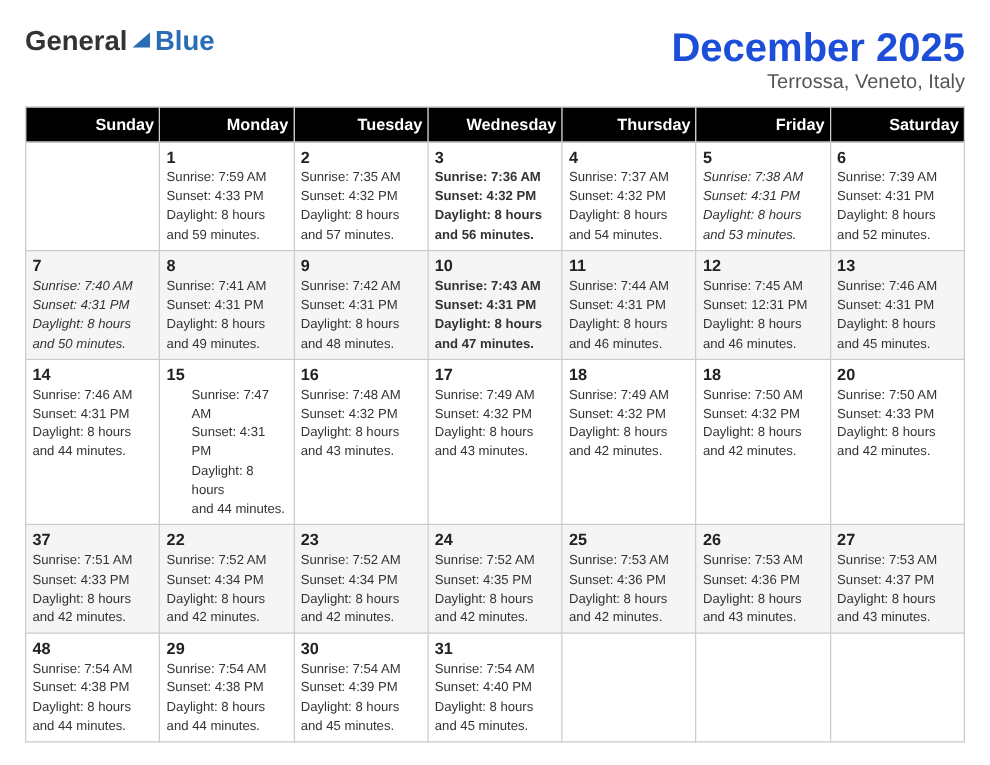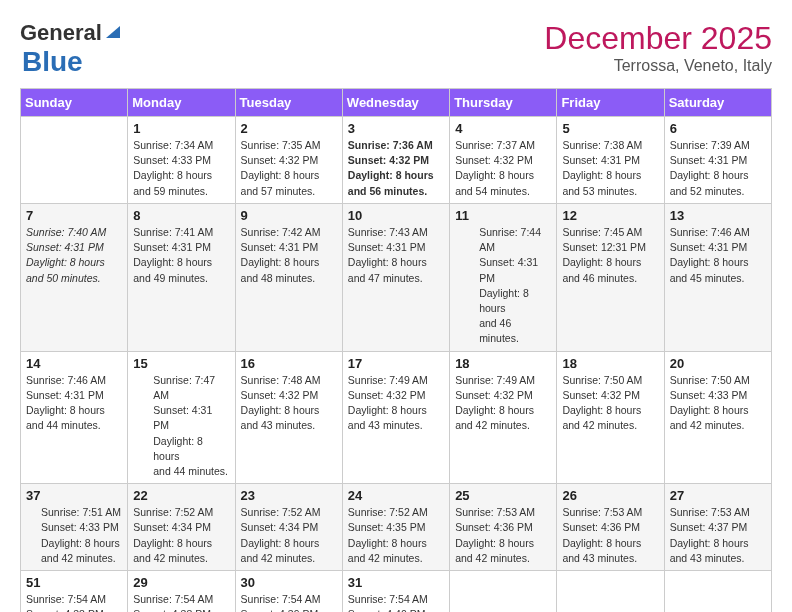--- a/index.html
+++ b/index.html
@@ -11,47 +11,47 @@
       padding: 20px;
     }
     .header {
       display: flex;
       justify-content: space-between;
       align-items: flex-start;
       margin-bottom: 10px;
     }
     .logo {
       display: flex;
-      flex-direction: column;
+      flex-direction: row;
       align-items: flex-start;
     }
     .logo-line {
       display: flex;
       align-items: center;
     }
     .title-block { text-align: right; }
     .month-title {
       font-size: 32px;
-      font-weight: normal;
-      color: #be185d;
+      font-weight: bold;
+      color: #1d4ed8;
     }
     .location {
       font-size: 16px;
       color: #555;
     }
     table {
       width: 100%;
       border-collapse: collapse;
       font-size: 11px;
     }
     thead tr th {
-      background: #8b5cf6;
+      background: #000000;
       color: #fff;
       padding: 6px 4px;
-      text-align: left;
+      text-align: right;
       font-size: 13px;
       font-weight: bold;
       border: 1px solid #ccc;
     }
     tbody tr td {
       border: 1px solid #ccc;
       padding: 4px 5px;
       vertical-align: top;
       width: 107px;
       min-height: 80px;
@@ -79,21 +79,21 @@
 
 <div class="header">
   <div class="logo">
     <div class="logo-line">
       <span style="font-size:22px;font-weight:bold;color:#333;">General</span>
       <svg width="18" height="18" viewBox="0 0 18 18" style="margin-left:2px;margin-top:-4px;">
         <polygon points="2,16 16,16 16,4" fill="#2a6db5"></polygon>
       </svg>
     </div>
     <div>
-      <span style="font-size:28px;font-weight:bold;color:#2a6db5;margin-left:2px;">Blue</span>
+      <span style="font-size:22px;font-weight:bold;color:#2a6db5;margin-left:2px;">Blue</span>
     </div>
   </div>
   <div class="title-block">
     <div class="month-title">December 2025</div>
     <div class="location">Terrossa, Veneto, Italy</div>
   </div>
 </div>
 
 <table>
   <thead>
@@ -105,21 +105,21 @@
         <th>Thursday</th>
         <th>Friday</th>
         <th>Saturday</th>
       </tr>
   </thead>
   <tbody id="calendar-body">
   <tr>
         <td class="empty"></td>
         <td>
           <span class="day-num">1</span>
-          <div class="day-info" style="white-space: pre-line;">Sunrise: 7:34 AM
+          <div class="day-info" style="white-space: pre-line;">Sunrise: 7:59 AM
 Sunset: 4:33 PM
 Daylight: 8 hours
 and 59 minutes.</div>
         </td>
         <td>
           <span class="day-num">2</span>
           <div class="day-info" style="white-space: pre-line;">Sunrise: 7:35 AM
 Sunset: 4:32 PM
 Daylight: 8 hours
 and 57 minutes.</div>
@@ -133,21 +133,21 @@
         </td>
         <td>
           <span class="day-num">4</span>
           <div class="day-info" style="white-space: pre-line;">Sunrise: 7:37 AM
 Sunset: 4:32 PM
 Daylight: 8 hours
 and 54 minutes.</div>
         </td>
         <td>
           <span class="day-num">5</span>
-          <div class="day-info" style="white-space: pre-line;">Sunrise: 7:38 AM
+          <div class="day-info" style="white-space: pre-line; font-style: italic;">Sunrise: 7:38 AM
 Sunset: 4:31 PM
 Daylight: 8 hours
 and 53 minutes.</div>
         </td>
         <td>
           <span class="day-num">6</span>
           <div class="day-info" style="white-space: pre-line;">Sunrise: 7:39 AM
 Sunset: 4:31 PM
 Daylight: 8 hours
 and 52 minutes.</div>
@@ -170,28 +170,28 @@
         </td>
         <td>
           <span class="day-num">9</span>
           <div class="day-info" style="white-space: pre-line;">Sunrise: 7:42 AM
 Sunset: 4:31 PM
 Daylight: 8 hours
 and 48 minutes.</div>
         </td>
         <td>
           <span class="day-num">10</span>
-          <div class="day-info" style="white-space: pre-line;">Sunrise: 7:43 AM
+          <div class="day-info" style="white-space: pre-line; font-weight: bold;">Sunrise: 7:43 AM
 Sunset: 4:31 PM
 Daylight: 8 hours
 and 47 minutes.</div>
         </td>
         <td>
           <span class="day-num">11</span>
-          <div class="day-info" style="white-space: pre-line; margin-left: 24px;">Sunrise: 7:44 AM
+          <div class="day-info" style="white-space: pre-line;">Sunrise: 7:44 AM
 Sunset: 4:31 PM
 Daylight: 8 hours
 and 46 minutes.</div>
         </td>
         <td>
           <span class="day-num">12</span>
           <div class="day-info" style="white-space: pre-line;">Sunrise: 7:45 AM
 Sunset: 12:31 PM
 Daylight: 8 hours
 and 46 minutes.</div>
@@ -251,21 +251,21 @@
           <span class="day-num">20</span>
           <div class="day-info" style="white-space: pre-line;">Sunrise: 7:50 AM
 Sunset: 4:33 PM
 Daylight: 8 hours
 and 42 minutes.</div>
         </td>
       </tr>
       <tr>
         <td>
           <span class="day-num">37</span>
-          <div class="day-info" style="white-space: pre-line; margin-left: 15px;">Sunrise: 7:51 AM
+          <div class="day-info" style="white-space: pre-line;">Sunrise: 7:51 AM
 Sunset: 4:33 PM
 Daylight: 8 hours
 and 42 minutes.</div>
         </td>
         <td>
           <span class="day-num">22</span>
           <div class="day-info" style="white-space: pre-line;">Sunrise: 7:52 AM
 Sunset: 4:34 PM
 Daylight: 8 hours
 and 42 minutes.</div>
@@ -301,21 +301,21 @@
         <td>
           <span class="day-num">27</span>
           <div class="day-info" style="white-space: pre-line;">Sunrise: 7:53 AM
 Sunset: 4:37 PM
 Daylight: 8 hours
 and 43 minutes.</div>
         </td>
       </tr>
       <tr>
         <td>
-          <span class="day-num">51</span>
+          <span class="day-num">48</span>
           <div class="day-info" style="white-space: pre-line;">Sunrise: 7:54 AM
 Sunset: 4:38 PM
 Daylight: 8 hours
 and 44 minutes.</div>
         </td>
         <td>
           <span class="day-num">29</span>
           <div class="day-info" style="white-space: pre-line;">Sunrise: 7:54 AM
 Sunset: 4:38 PM
 Daylight: 8 hours

